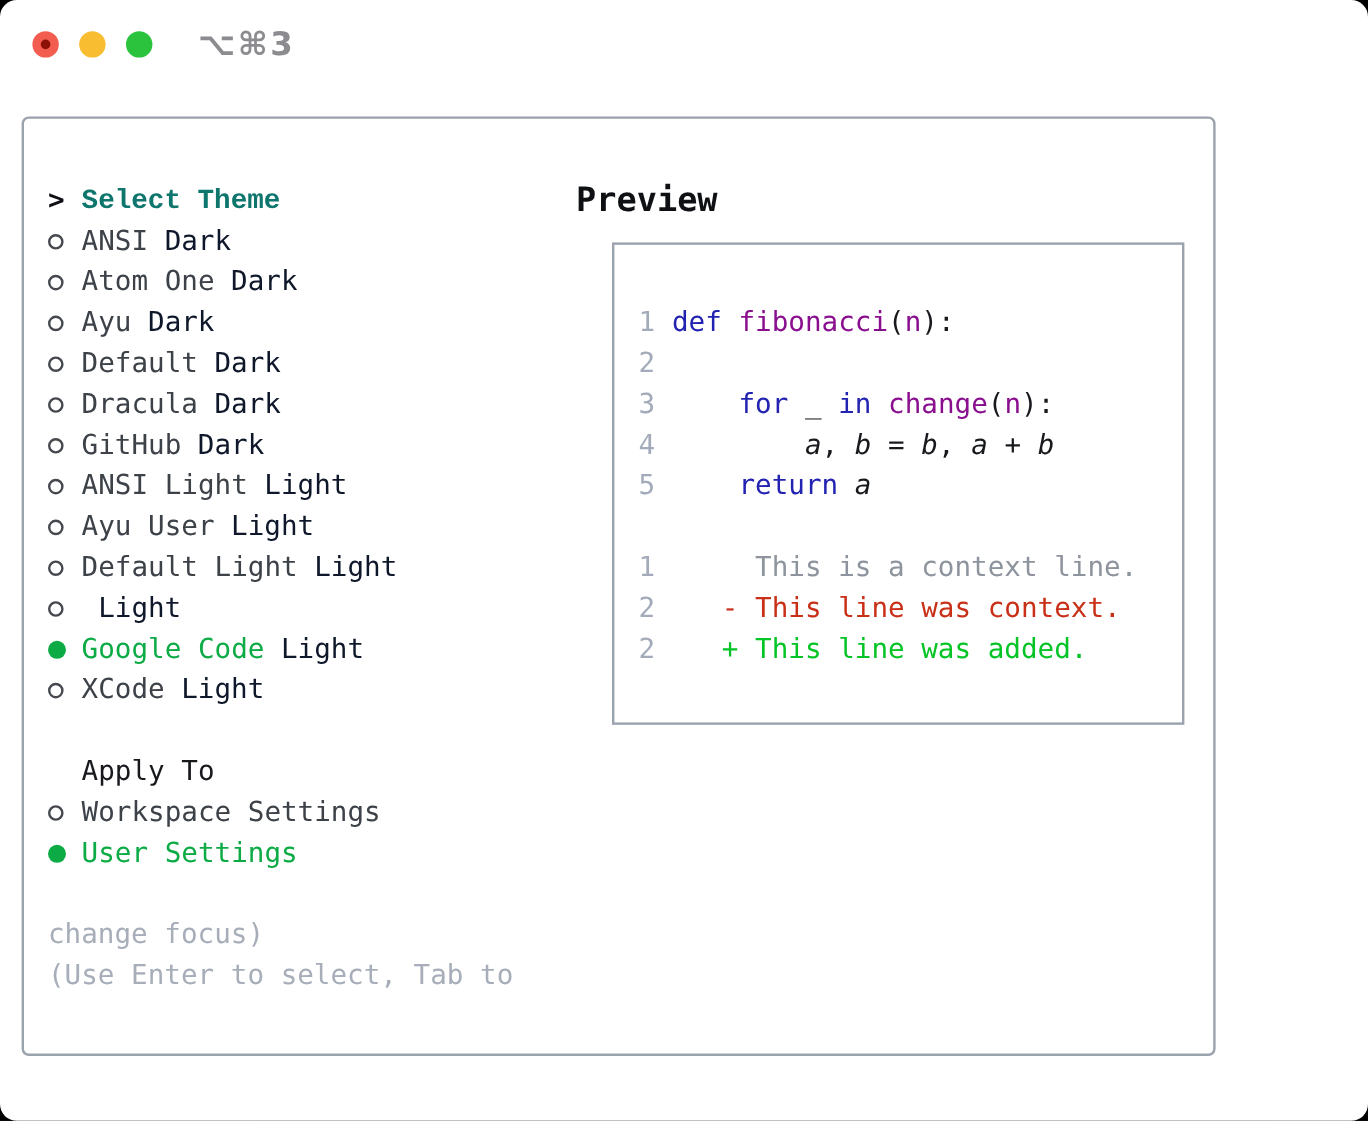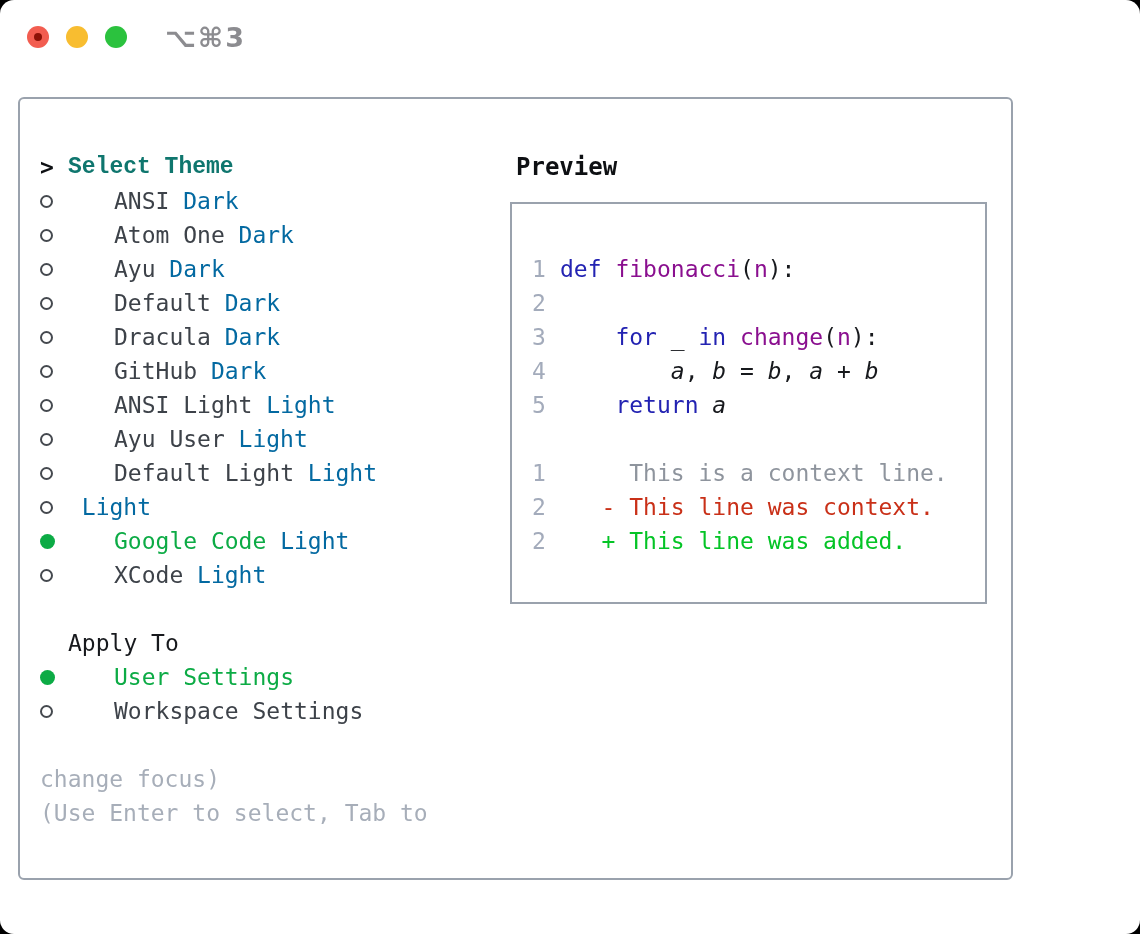--- a/index.html
+++ b/index.html
@@ -20,27 +20,27 @@
          border:2px solid #9aa2ad;border-radius:6px;background:#fff;}
   .leftcol{position:absolute;left:20px;top:51px;font-size:23px;color:#3d4249;}
   .row{display:flex;align-items:center;height:34px;white-space:pre;}
   .row.blank{height:34px;}
   .marker{width:28px;display:flex;align-items:center;flex:none;}
   .prompt{font-weight:bold;color:#0e1013;}
   .hdr{font-weight:bold;color:#0f766e;font-family:Liberation Mono, monospace;}
   .subhdr{font-weight:400;color:#17191d;}
   .circle{width:13px;height:13px;border:2px solid #45494f;border-radius:50%;box-sizing:border-box;}
   .circle.sel{width:15px;height:15px;border:none;background:#0cab45;}
-  .name{color:#3d4249;margin-left:46px;}
+  .name{color:#3d4249;}
   .name.green{color:#0cab45;}
-  .tag{color:#0369a1;margin-left:13.8px;}
+  .tag{color:#0f172a;margin-left:13.8px;}
   .hintline{height:34px;line-height:34px;color:#a7aeb9;white-space:pre;}
   
-  .preview-title{position:absolute;left:496px;top:51px;height:34px;line-height:34px;
-                 font-size:24px;font-weight:bold;color:#0e1013;}
+  .preview-title{position:absolute;left:460px;top:51px;height:34px;line-height:34px;
+                 font-size:28px;font-weight:bold;color:#0e1013;}
   .preview-box{position:absolute;left:490px;top:103px;width:477px;height:402px;box-sizing:border-box;
                border:2px solid #9aa2ad;background:#fff;padding:48px 0 0 20px;overflow:hidden;}
   .codeline{display:flex;height:34px;line-height:34px;font-size:23px;white-space:pre;}
   .num{width:28px;flex:none;color:#a3abbb;}
   .c-kw{color:#2323b2;}
   .c-fn{color:#8a0f8f;}
   .c-lit{color:#0c6e6e;}
   .c-pl{color:#17191d;}
   .c-var{color:#17191d;font-style:italic;}
   .difflines{margin-top:34px;}
@@ -82,22 +82,22 @@
           <div class="row"><span class="marker"><span class="circle"></span></span><span class="name">XCode</span><span class="tag">Light</span></div>
         </div>
 
       <div class="row blank"></div>
 
       <div class="row">
         <span class="marker"></span>
         <span class="subhdr">Apply To</span>
       </div>
       <div id="apply-options">
+          <div class="row"><span class="marker"><span class="circle"></span></span><span class="name">Workspace Settings</span></div>
           <div class="row"><span class="marker"><span class="circle sel"></span></span><span class="name green">User Settings</span></div>
-          <div class="row"><span class="marker"><span class="circle"></span></span><span class="name">Workspace Settings</span></div>
         </div>
 
       <div class="row blank"></div>
 
       <div id="hint-lines">
           <div class="hintline">change focus)</div>
           <div class="hintline">(Use Enter to select, Tab to</div>
         </div>
     </div>
 

